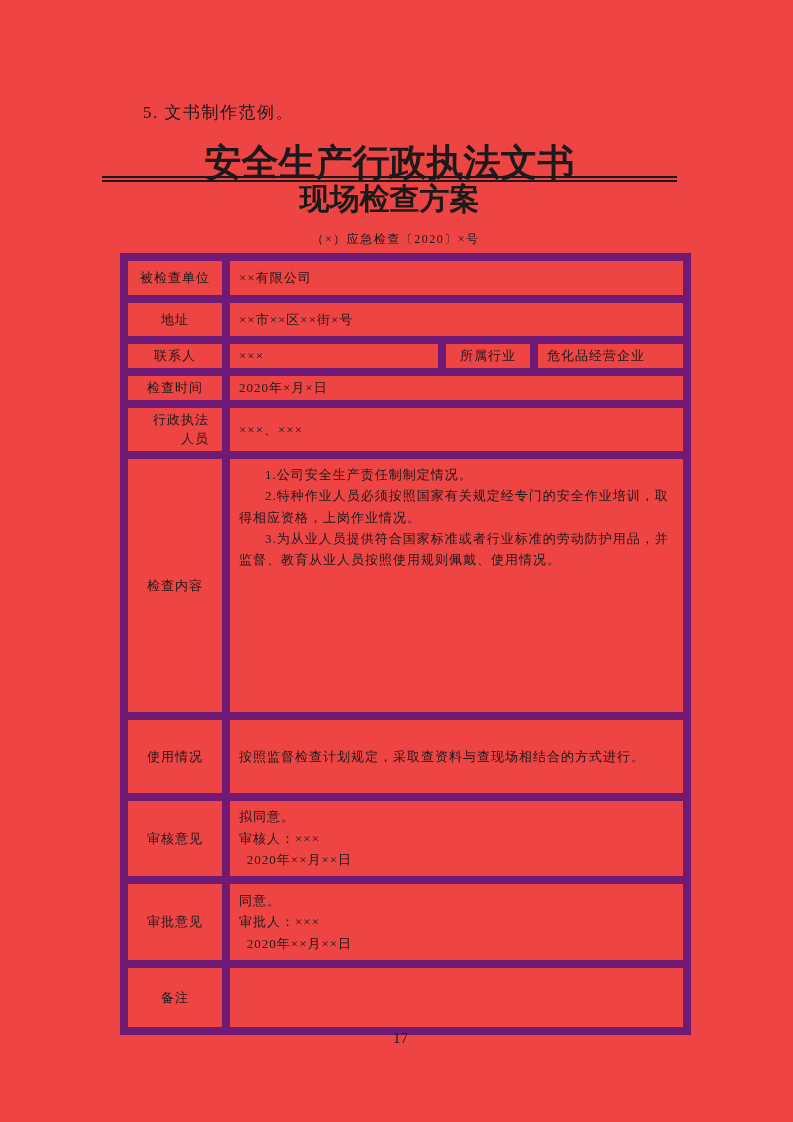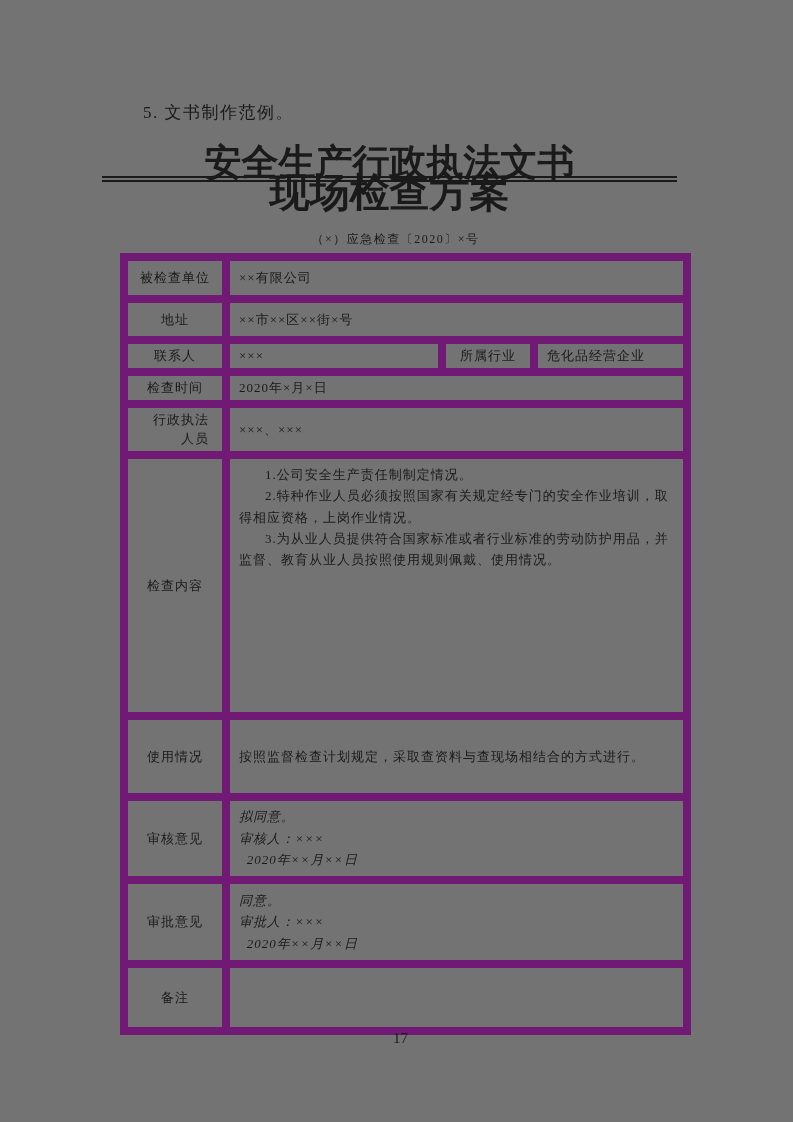--- a/index.html
+++ b/index.html
@@ -2,21 +2,21 @@
 <html><head>
 <meta charset="utf-8">
 <style>
   html, body { margin: 0; padding: 0; }
   body { background: #e8e8e8; }
   .page {
     position: relative;
     width: 793px;
     height: 1122px;
     margin: 0 auto;
-    background: #737373;
+    background: #ef4444;
     font-family: "Liberation Serif", "DejaVu Serif", serif;
     color: #1a1a1a;
     overflow: hidden;
   }
   .intro {
     position: absolute;
     left: 143px;
     top: 101px;
     font-size: 17px;
     letter-spacing: 1.5px;
@@ -44,25 +44,25 @@
     left: 0;
     top: 176px;
     width: 100%;
     height: 2px;
     border-top: 2px solid #1a1a1a;
     border-bottom: 2px solid #1a1a1a;
   }
   .doc-title {
     position: absolute;
     left: 0;
-    top: 170px;
+    top: 182px;
     width: 100%;
     font-family: "Liberation Sans", "DejaVu Sans", sans-serif;
     font-weight: bold;
-    font-size: 40px;
+    font-size: 30px;
     line-height: 1.1;
   }
   .doc-number {
     position: absolute;
     left: 6px;
     top: 231px;
     width: 100%;
     font-size: 12px;
     letter-spacing: 1.5px;
   }
@@ -112,21 +112,21 @@
     padding: 5px 10px 5px 9px;
   }
   .content-cell p {
     margin: 0;
     text-indent: 2em;
     line-height: 1.64;
   }
   td.method-cell div {
     line-height: 1.64;
   }
-  .opinion-line { line-height: 1.66; font-style: italic; }
+  .opinion-line { line-height: 1.66; }
   .date-line { padding-left: 0.6em; }
   .page-number {
     position: absolute;
     left: 4px;
     top: 1030px;
     width: 100%;
     text-align: center;
     font-size: 15px;
   }
 </style>

